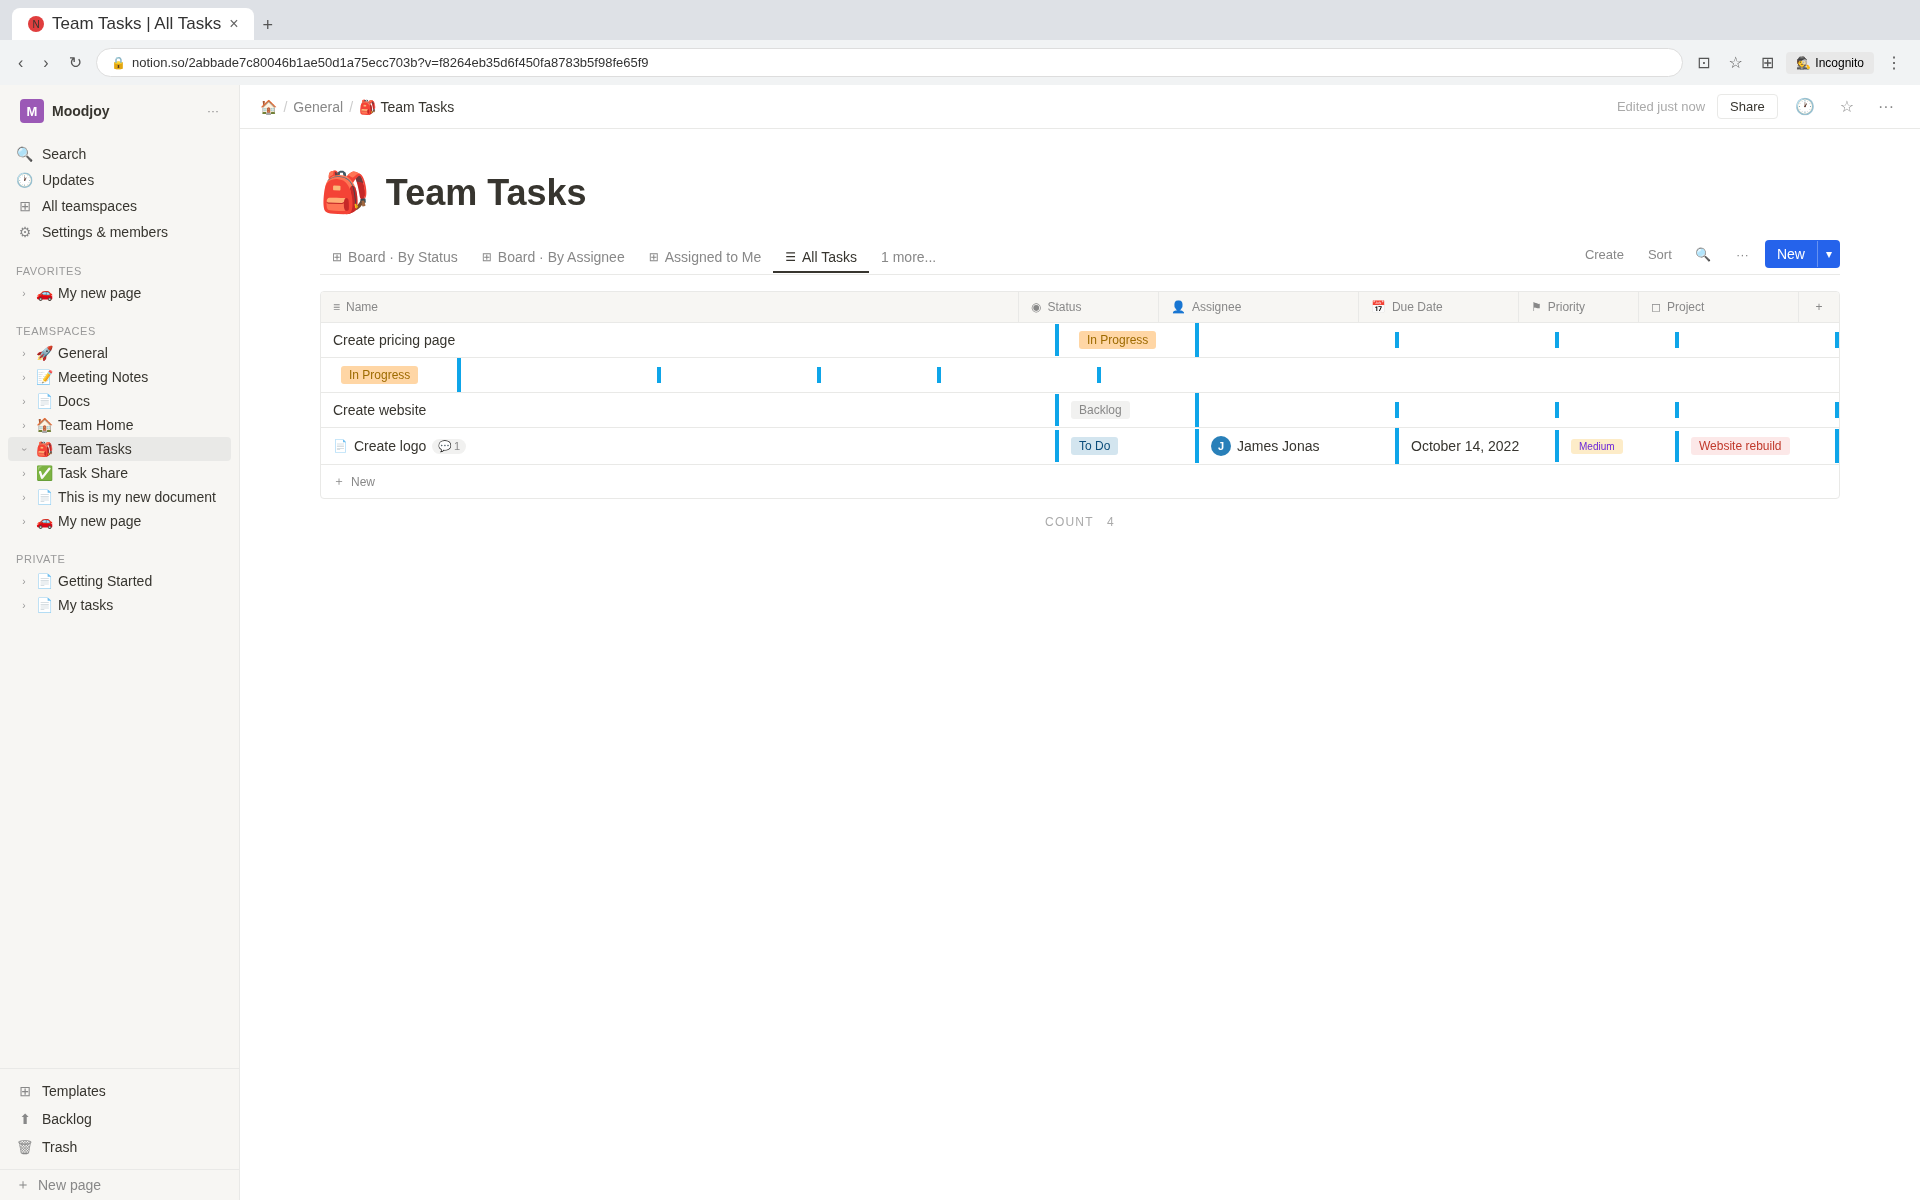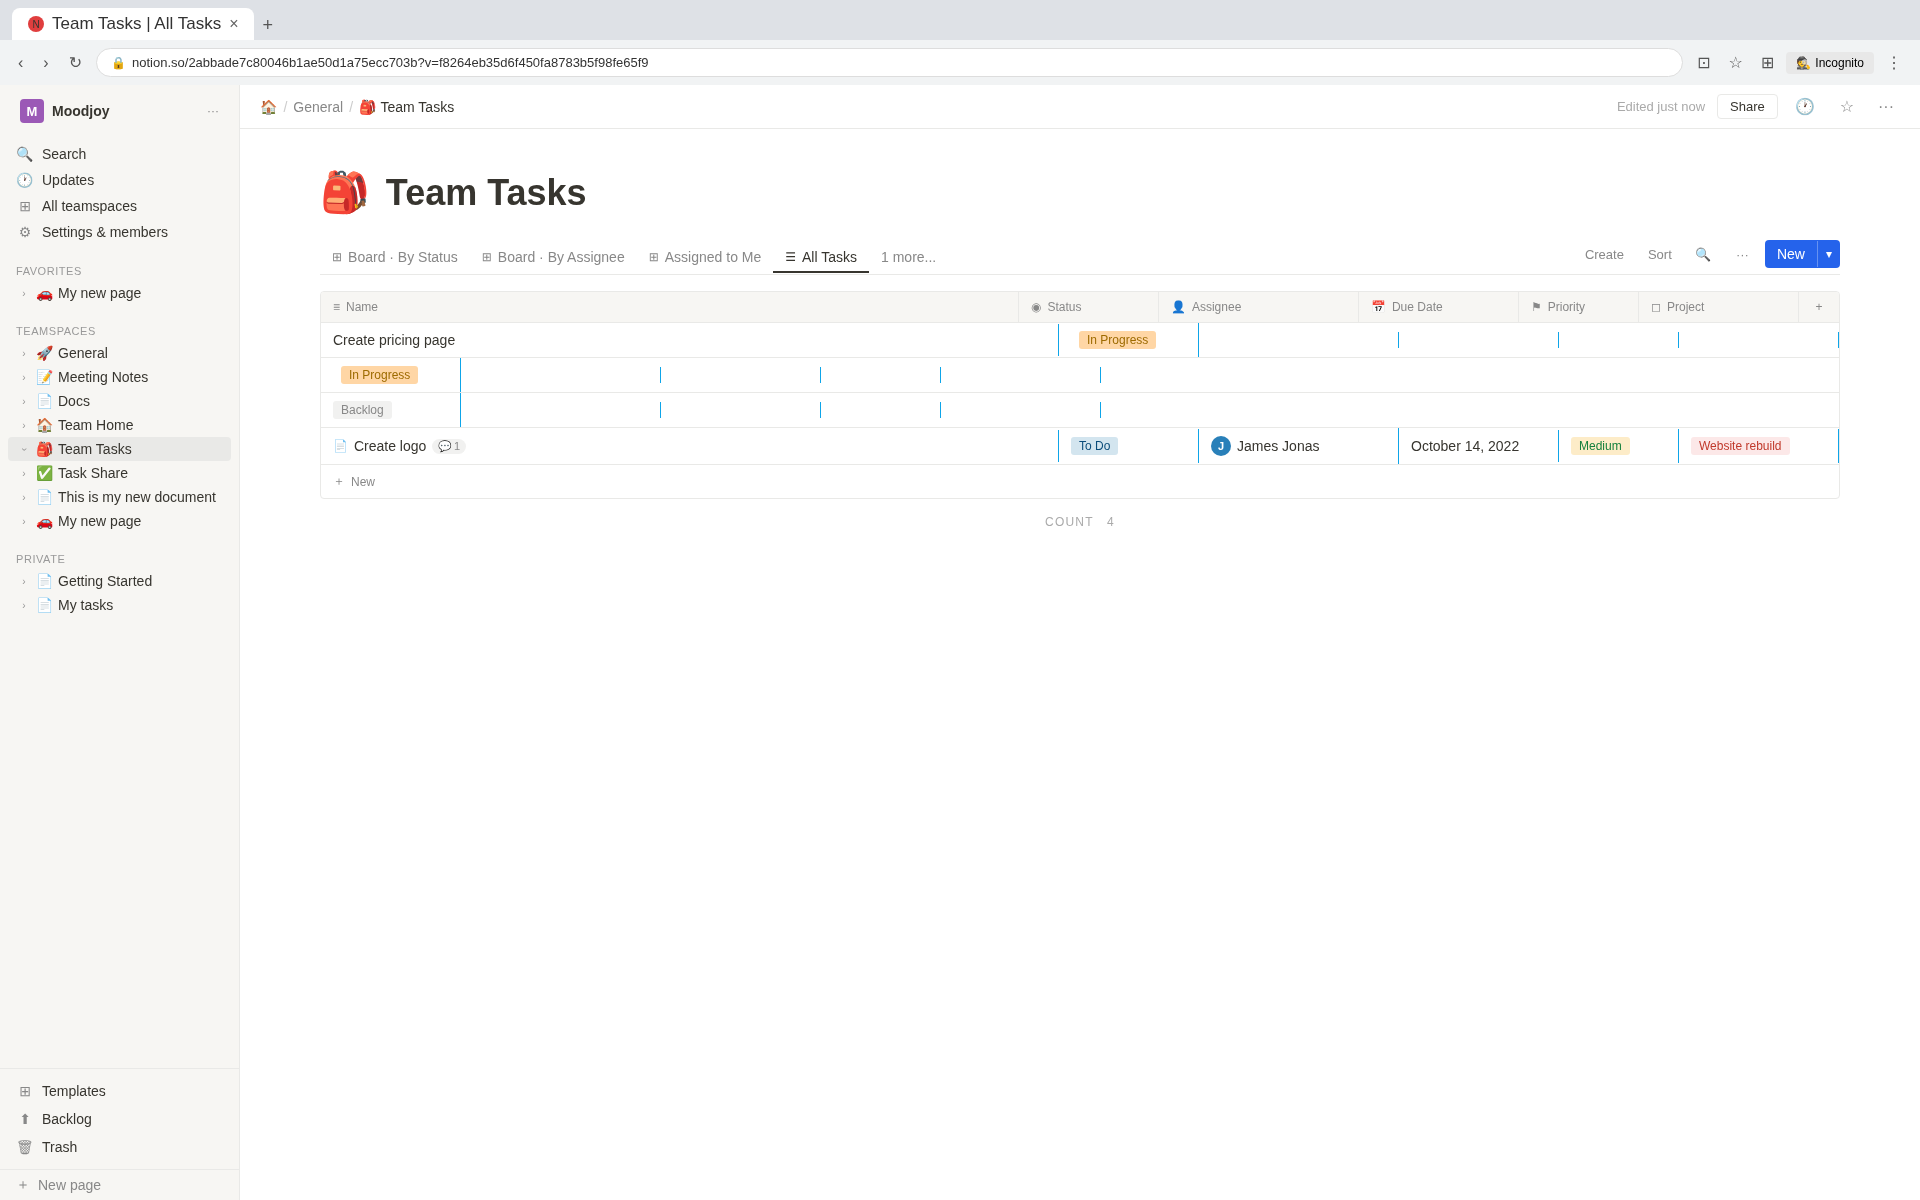--- a/index.html
+++ b/index.html
@@ -96,34 +96,34 @@
     .db-col-name { flex: 2.5; min-width: 200px; }
     .db-col-status { width: 140px; }
     .db-col-assignee { width: 200px; }
     .db-col-due { width: 160px; }
     .db-col-priority { width: 120px; }
     .db-col-project { width: 160px; }
     .db-col-add { width: 40px; border-right: none; cursor: pointer; justify-content: center; }
 
     .db-row { display: flex; align-items: center; border-bottom: 1px solid #e9e9e7; }
     .db-row:last-of-type { border-bottom: none; }
-    .db-cell { padding: 8px 12px; display: flex; align-items: center; gap: 6px; border-right: 1px solid #0ea5e9; font-size: 14px; }
+    .db-cell { padding: 8px 12px; display: flex; align-items: center; gap: 6px; border-right: 4px solid #0ea5e9; font-size: 14px; }
     .db-cell-name { flex: 2.5; min-width: 200px; color: #37352f; }
     .db-cell-status { width: 140px; }
     .db-cell-assignee { width: 200px; }
     .db-cell-due { width: 160px; }
     .db-cell-priority { width: 120px; }
     .db-cell-project { width: 160px; }
 
     .status-badge { padding: 2px 8px; border-radius: 3px; font-size: 12px; font-weight: 500; }
     .status-in-progress { background: #ffd6a5; color: #9e6b00; margin-left: 8px; }
     .status-backlog { background: #f1f1f0; color: #888; }
     .status-todo { background: #d3e5ef; color: #0a4c7a; }
 
-    .priority-badge { padding: 2px 8px; border-radius: 3px; font-size: 12px; font-weight: 500; background: #fdecc8; color: #15803d; }
+    .priority-badge { padding: 2px 8px; border-radius: 3px; font-size: 10px; font-weight: 500; background: #fdecc8; color: #6d28d9; }
     .project-badge { padding: 2px 8px; border-radius: 3px; font-size: 12px; font-weight: 500; background: #fce8e8; color: #c0392b; }
 
     .assignee-avatar { width: 20px; height: 20px; background: #2980b9; color: white; border-radius: 50%; display: flex; align-items: center; justify-content: center; font-size: 11px; font-weight: 600; }
 
     .db-footer { padding: 8px 12px; display: flex; align-items: center; gap: 6px; color: #888; font-size: 12px; cursor: pointer; }
 
     .count-row { text-align: center; padding: 16px; font-size: 12px; color: #aaa; letter-spacing: 0.1em; text-transform: uppercase; }
 
     .row-icon { font-size: 12px; color: #888; }
 
@@ -390,20 +390,23 @@
           <div class="db-cell db-cell-status">
             <span class="status-badge status-in-progress">In Progress</span>
           </div>
           <div class="db-cell db-cell-assignee"></div>
           <div class="db-cell db-cell-due"></div>
           <div class="db-cell db-cell-priority"></div>
           <div class="db-cell db-cell-project"></div>
         </div>
 
         <div class="db-row">
+          <div class="db-cell db-cell-name">
+            <span>Create website</span>
+          </div>
           <div class="db-cell db-cell-status">
             <span class="status-badge status-backlog">Backlog</span>
           </div>
           <div class="db-cell db-cell-assignee"></div>
           <div class="db-cell db-cell-due"></div>
           <div class="db-cell db-cell-priority"></div>
           <div class="db-cell db-cell-project"></div>
         </div>
 
         <div class="db-row">

